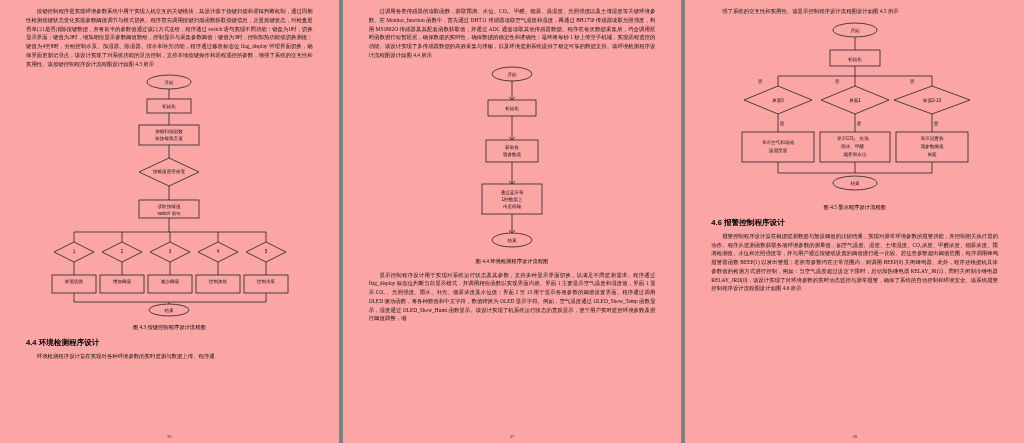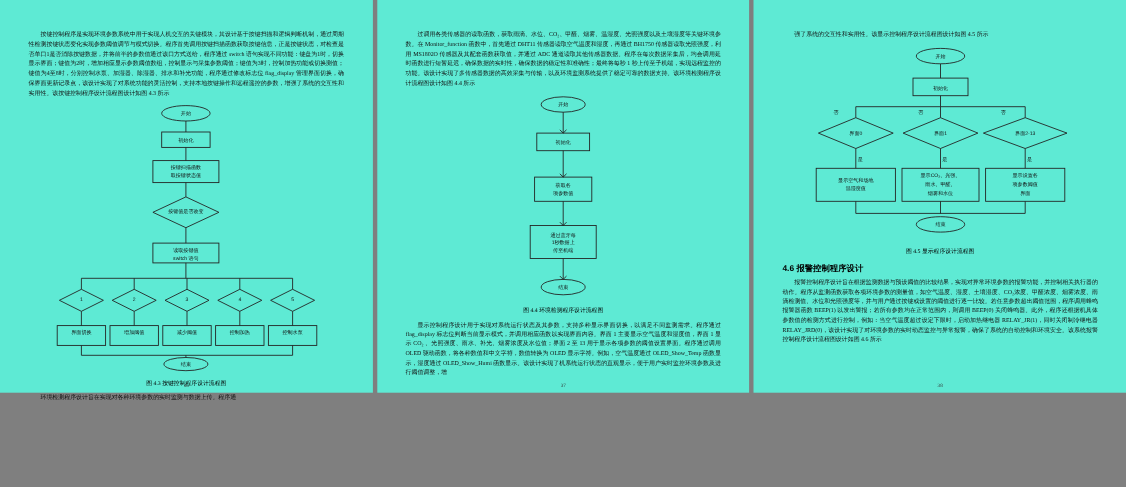--- a/index.html
+++ b/index.html
@@ -1,18 +1,18 @@
 <!DOCTYPE html>
 <html><head>
 <meta charset="utf-8">
 <style>
   html,body{margin:0;padding:0;background:#808080;}
   body{width:1024px;height:443px;font-family:"Liberation Serif",serif;overflow:hidden;}
   .spread{display:flex;width:1024px;height:443px;gap:4px;background:#7f7f7f;}
-  .page{background:#5eead4;flex:1 1 0;height:357px;position:relative;box-sizing:border-box;padding:28px 26px 10px 26px;}
+  .page{background:#fca5a5;flex:1 1 0;height:443px;position:relative;box-sizing:border-box;padding:7px 26px 10px 26px;}
   .col{font-size:5.4px;line-height:1.62;color:#111;text-align:justify;}
   .col p{margin:0 0 2px 0;text-indent:2em;}
   h2{font-size:7.6px;margin:7px 0 4px 0;font-weight:bold;font-family:"Liberation Sans",sans-serif;}
   .cap{font-size:5.3px;text-align:center;margin:4px 0 6px 0;}
   .pgnum{position:absolute;bottom:4px;left:0;right:0;text-align:center;font-size:4.6px;color:#333;}
   .fig{margin:4px auto;display:block;}
   svg text{font-family:"Liberation Sans",sans-serif;}
 </style>
 </head>
 <body>
@@ -60,20 +60,21 @@
         <text x="30" y="211">界面切换</text>
         <text x="78" y="211">增加阈值</text>
         <text x="126" y="211">减少阈值</text>
         <text x="174" y="211">控制加热</text>
         <text x="222" y="211">控制水泵</text>
         <text x="125" y="239.5">结束</text>
       </g>
     </svg>
 
     <div class="cap">图 4.3 按键控制程序设计流程图</div>
+    <h2>4.4 环境检测程序设计</h2>
     <div class="col">
       <p>环境检测程序设计旨在实现对各种环境参数的实时监测与数据上传。程序通</p>
     </div>
     <div class="pgnum">36</div>
   </div>
 
   <div class="page">
     <div class="col">
       <p>过调用各类传感器的读取函数，获取雨滴、水位、CO₂、甲醛、烟雾、温湿度、光照强度以及土壤湿度等关键环境参数。在 Monitor_function 函数中，首先通过 DHT11 传感器读取空气温度和湿度，再通过 BH1750 传感器读取光照强度，利用 MS1802O 传感器及其配套函数获取值，并通过 ADC 通道读取其他传感器数据。程序在每次数据采集后，均会调用延时函数进行短暂延迟，确保数据的实时性，确保数据的稳定性和准确性；最终将每秒 1 秒上传至子机端，实现远程监控的功能。该设计实现了多传感器数据的高效采集与传输，以及环境监测系统提供了稳定可靠的数据支持。该环境检测程序设计流程图设计如图 4.4 所示</p>
     </div>

